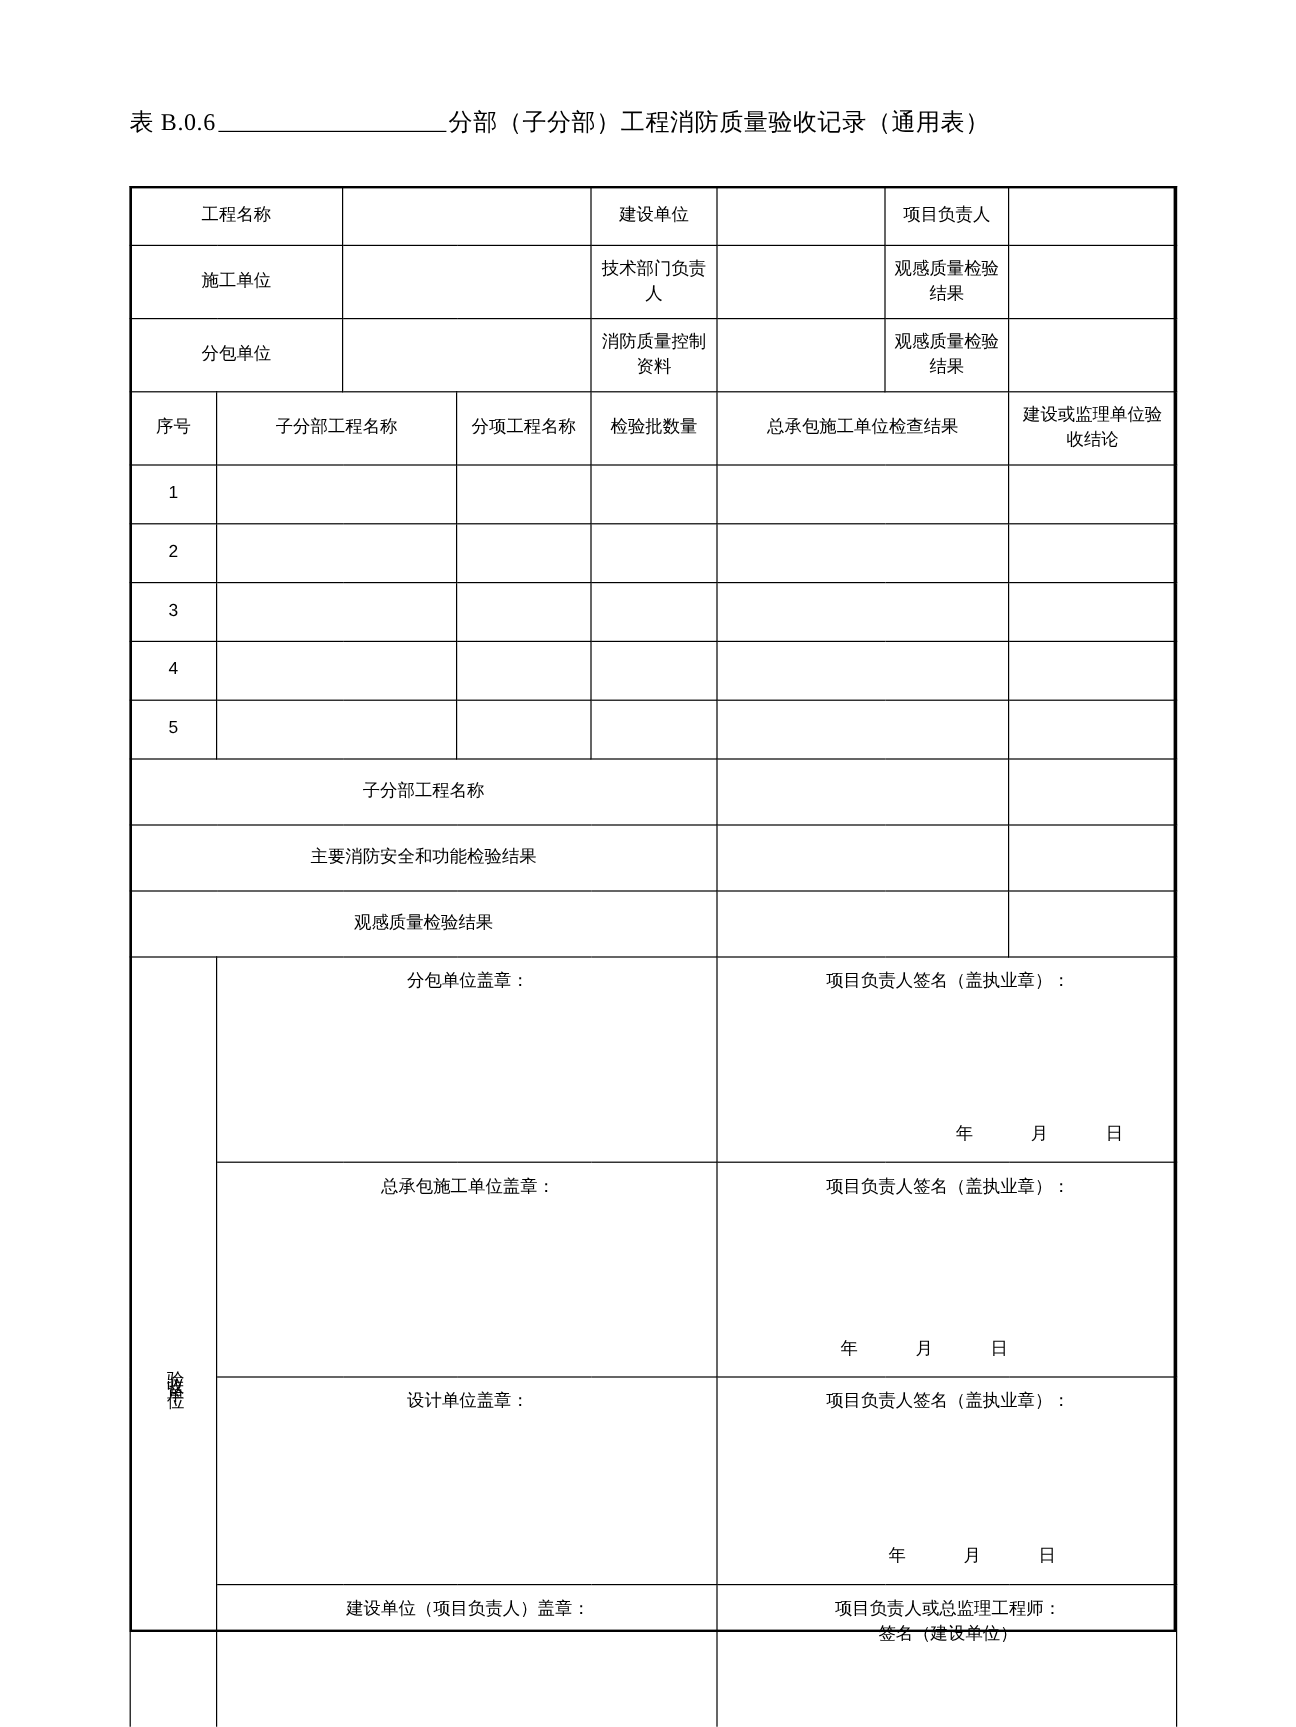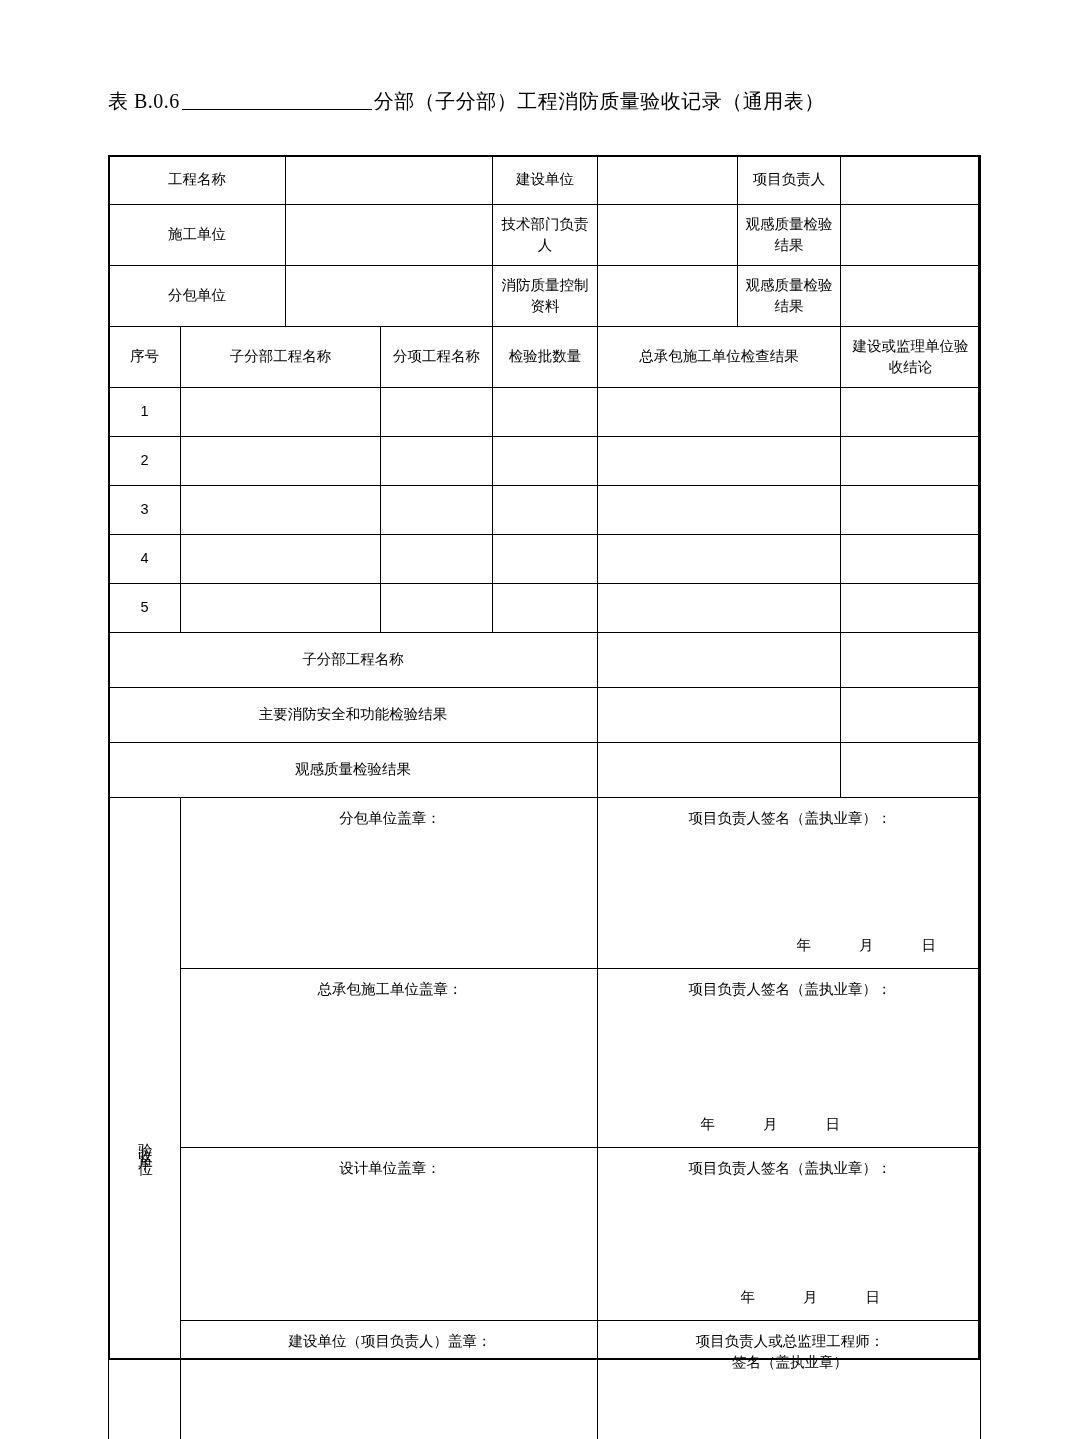--- a/index.html
+++ b/index.html
@@ -244,21 +244,21 @@
           <span class="date-line" style="right:78px">年   月   日</span>
         </td>
       </tr>
 
       <tr>
         <td colspan="4" class="sign-cell" style="height:155px">
           <span>建设单位（项目负责人）盖章：</span>
         </td>
         <td colspan="3" class="sign-cell" style="height:155px">
           <div>项目负责人或总监理工程师：</div>
-          <div>签名（盖执业章）</div>
+          <div>签名（建设单位）</div>
 
         </td>
       </tr>
 
     </tbody>
       </table>
   </div>
 
   <div class="bold-frame"></div>
 </div>

